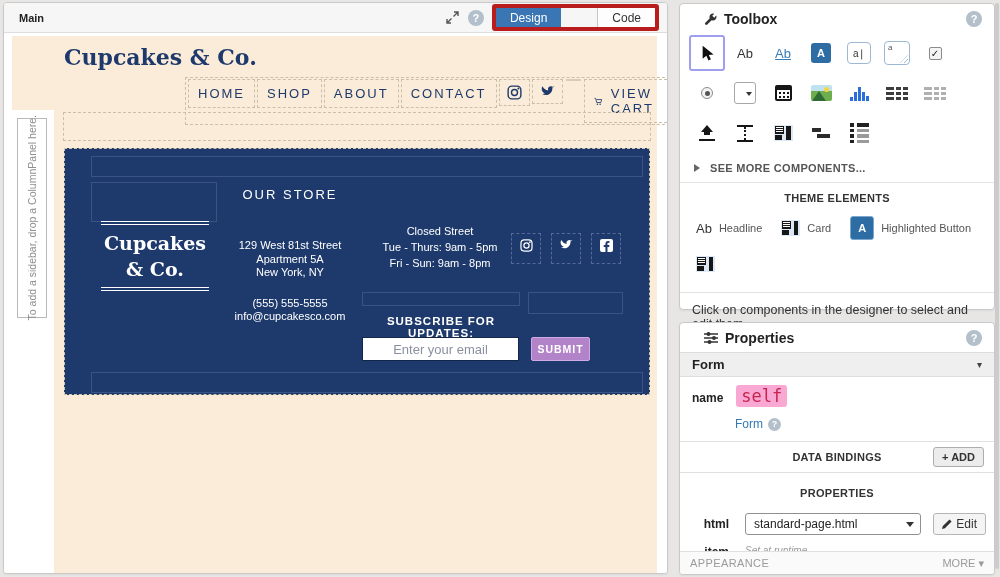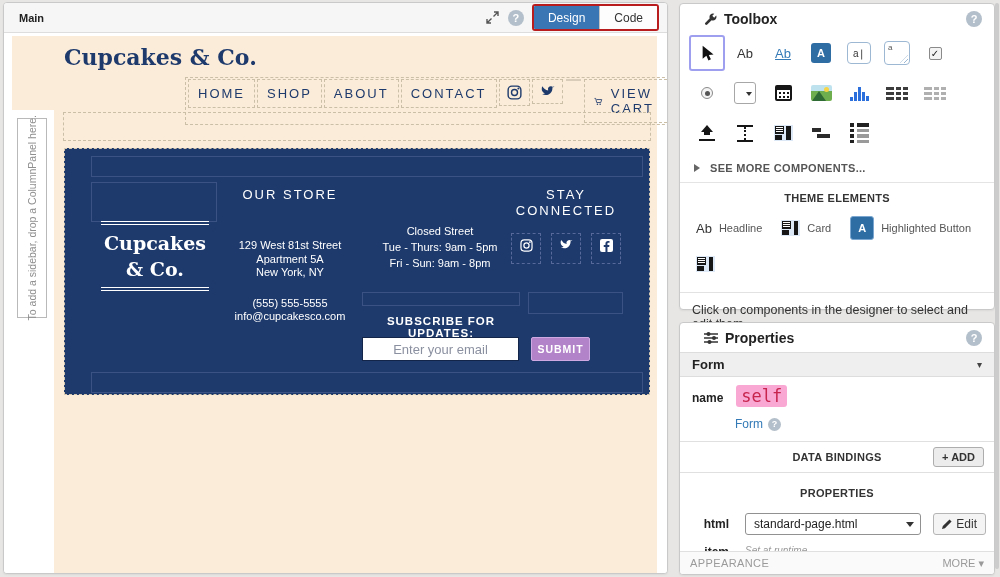--- a/index.html
+++ b/index.html
@@ -7,21 +7,21 @@
   .panel { position:absolute; background:#fff; border:1px solid #c9c9c9; border-radius:4px; box-shadow:0 1px 2px rgba(0,0,0,.06); }
 
   
   #main-panel { left:3px; top:2px; width:665px; height:572px; overflow:hidden; }
   .main-header { height:30px; background:#f6f6f6; border-bottom:1px solid #ddd; display:flex; align-items:center; padding-left:15px; }
   .main-title { font-size:11px; font-weight:bold; color:#222; }
   .header-spacer { flex:1; }
   .icon-btn { display:flex; align-items:center; justify-content:center; width:18px; height:18px; margin-right:6px; }
   .help-badge { width:16px; height:16px; border-radius:50%; background:#b3bfca; color:#fff; font-size:11px; font-weight:bold; display:flex; align-items:center; justify-content:center; }
   .help-badge::after { content:"?"; }
-  .tab-group { display:flex; height:27px; margin:0 8px 0 8px; border:2px solid #b91c1c; border-radius:3px; overflow:hidden; }
+  .tab-group { display:flex; height:27px; margin:0 8px 0 8px; border:4px solid #b91c1c; border-radius:3px; overflow:hidden;gap:36px; }
   .tab { padding:0 14px; font-size:12px; display:flex; align-items:center; cursor:default; }
   .tab.active { background:#3a76b4; color:#fff; }
   .tab.inactive { background:#fdfdfd; color:#333; border-left:1px solid #c5c5c5; }
 
   .canvas { position:relative; width:100%; height:541px; background:#fff;padding-left:10px; }
   .page { position:absolute; left:8px; top:3px; width:645px; height:556px; background:#fbecd9; }
 
   .site-title { position:absolute; left:52px; top:8px; font-family:"DejaVu Serif",serif; font-weight:bold; font-size:22px; color:#1e3a6c; }
 
   .nav { position:absolute; left:173px; top:41px; display:flex; align-items:flex-start; border:1px dashed #cbbfa8; padding:1px; }
@@ -242,23 +242,20 @@
           </div>
 
           <div class="f-col" style="left:300px; width:150px;">
             <div class="f-body hours-lines">
               <div>Closed Street</div>
               <div>Tue - Thurs: 9am - 5pm</div>
               <div>Fri - Sun: 9am - 8pm</div>
             </div>
           </div>
 
-          <div class="f-col" style="left:436px; width:130px;">
-            <div class="f-head">STAY CONNECTED</div>
-          </div>
 
           <div class="social-row">
             <span class="social-box">
               <svg width="13" height="13" viewBox="0 0 16 16">
                   <g stroke="#fff" stroke-width="1.5" fill="none">
                     <rect x="1.2" y="1.2" width="13.6" height="13.6" rx="4"></rect>
                     <circle cx="8" cy="8" r="3.2"></circle>
                   </g>
                   <circle cx="12.2" cy="3.8" r="1.1" fill="#fff"></circle>
                 </svg>

